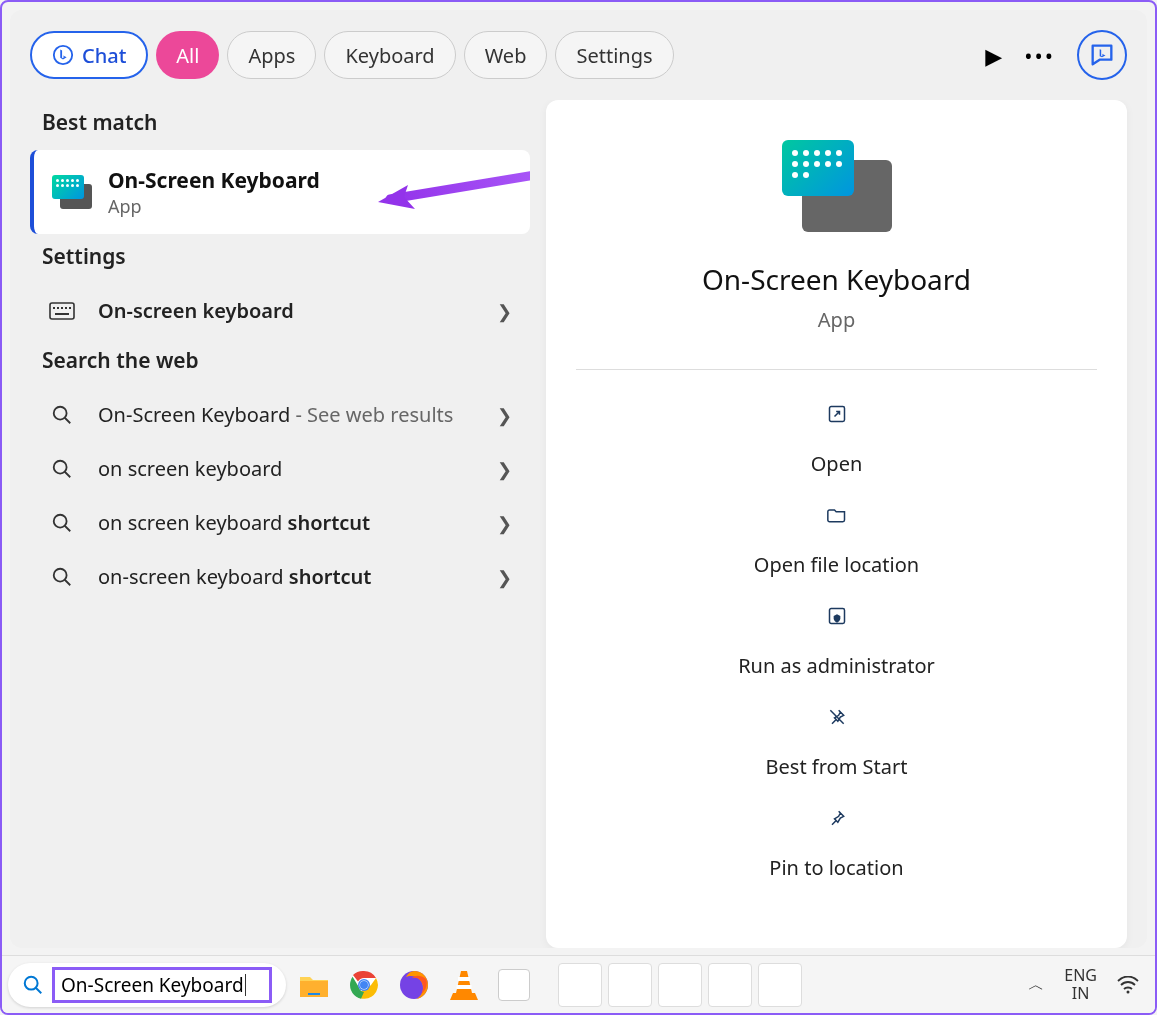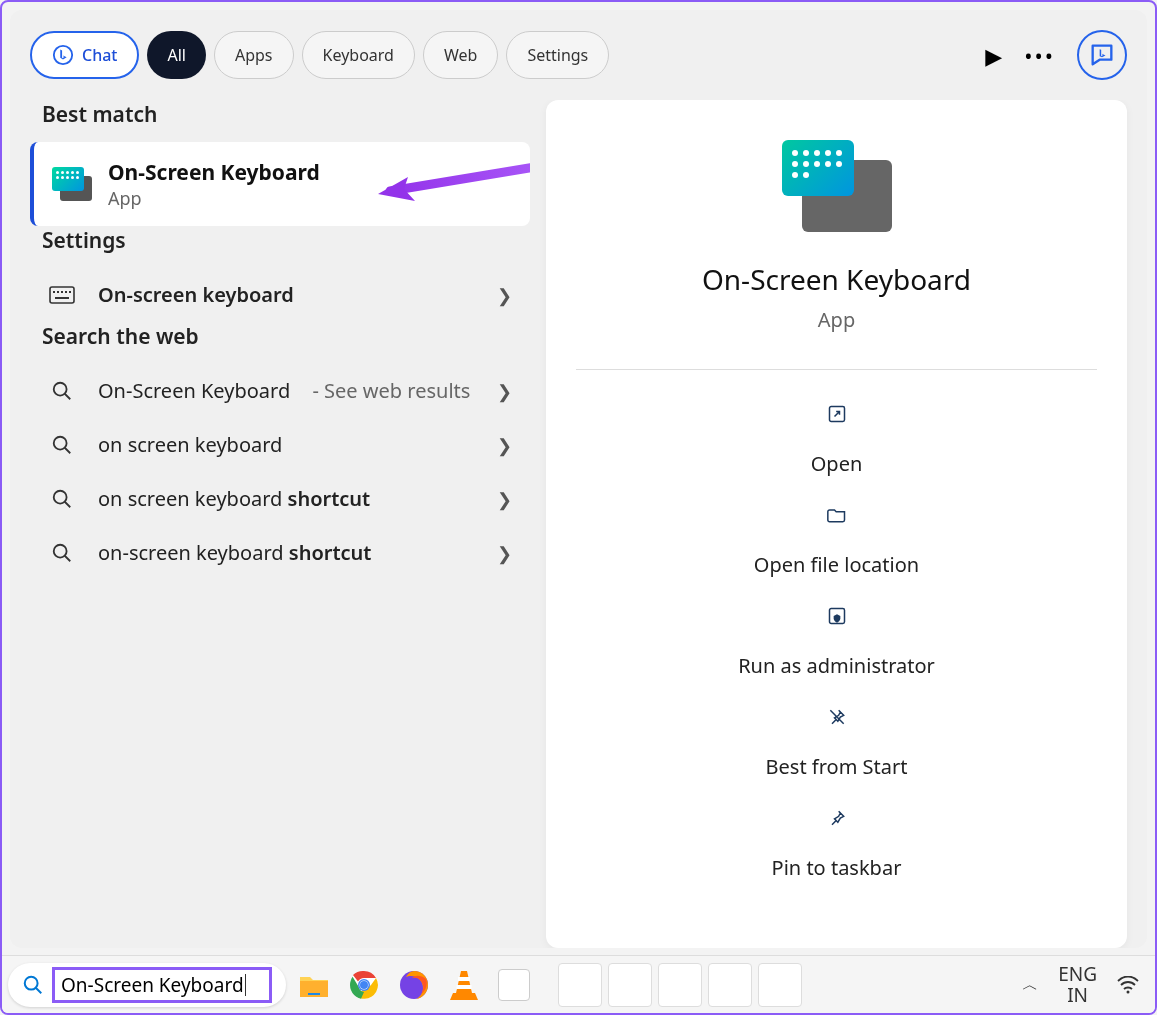--- a/index.html
+++ b/index.html
@@ -1,59 +1,59 @@
 <!DOCTYPE html>
 <html><head>
 <meta charset="utf-8">
 <style>
 * { margin:0; padding:0; box-sizing:border-box; font-family:'Segoe UI',system-ui,sans-serif; }
 body { width:1157px; height:1015px; background:#f3f3f3; position:relative; border:2px solid #8b5cf6; border-radius:8px; overflow:hidden; }
 .search-panel { position:absolute; top:8px; left:8px; right:8px; bottom:65px; background:#f0f0f0; border-radius:12px; padding:20px 10px 0 10px; display:flex; flex-direction:column; }
 .tabs { display:flex; gap:8px; align-items:center; padding:0 10px 20px 10px; }
-.pill { height:48px; padding:0 20px; border-radius:24px; display:flex; align-items:center; gap:8px; font-size:16px; color:#333; border:1px solid #ccc; background:#f5f5f5; cursor:pointer; }
+.pill { height:48px; padding:0 20px; border-radius:24px; display:flex; align-items:center; gap:8px; font-size:20px; color:#333; border:1px solid #ccc; background:#f5f5f5; cursor:pointer; }
 .pill.chat { border:2px solid #2563eb; color:#1d4ed8; font-weight:500; background:#fff;}
-.pill.all { background:#0f172a; color:#fff; border:none; }
+.pill.all { background:#ec4899; color:#fff; border:none; }
 .tabs-right { margin-left:auto; display:flex; align-items:center; gap:22px; }
 .arrow-more { font-size:22px; cursor:pointer; }
 .dots { font-size:22px; letter-spacing:2px; cursor:pointer; }
 .bing-circle { width:50px; height:50px; border:2px solid #2563eb; border-radius:50%; display:flex; align-items:center; justify-content:center; }
 .content { flex:1; display:flex; gap:16px; padding:0 10px; overflow:hidden; }
 .left { flex:0 0 500px; overflow-y:auto; }
 .right { flex:1; background:#fff; border-radius:12px; padding:40px 30px; box-shadow:0 2px 8px rgba(0,0,0,0.05); }
-.section-h { font-size:21px; font-weight:600; color:#222; margin:0 0 14px 12px; }
+.section-h { font-size:21px; font-weight:600; color:#222; margin:8px 0 14px 12px; }
 .best-match { background:#fff; border-radius:8px; border-left:4px solid #1d4ed8; padding:16px 18px; display:flex; align-items:center; gap:16px; position:relative; }
 .osk-icon { width:40px; height:34px; position:relative; }
 .osk-icon .back { position:absolute; right:0; bottom:0; width:32px; height:25px; background:#555; border-radius:3px; }
 .osk-icon .front { position:absolute; left:0; top:0; width:32px; height:24px; background:linear-gradient(135deg,#00d9a0,#0095e0); border-radius:3px; padding:4px; display:flex; flex-wrap:wrap; gap:2px; align-content:flex-start;}
 .osk-icon .front i{ width:3px; height:3px; background:#fff; border-radius:50%; display:block;}
 .bm-title { font-size:21px; font-weight:700; color:#111; }
 .bm-sub { font-size:18px; color:#666; }
 .arrow-annot { position:absolute; right:-10px; top:50%; transform:translateY(-50%); }
 .row { display:flex; align-items:center; gap:22px; padding:14px 18px; border-radius:8px; cursor:pointer; }
 .row-icon { width:28px; flex-shrink:0; display:flex; justify-content:center; color:#333;}
 .row-label { flex:1; font-size:20px; color:#222; line-height:1.3;}
-.row-label .hint { color:#666; font-weight:400;padding-left:17px;}
+.row-label .hint { color:#666; font-weight:400;}
 .row-label b { font-weight:600; }
 .chev { color:#555; font-size:18px; }
 .detail-icon { width:110px; height:92px; margin:0 auto 28px; position:relative; }
 .detail-icon .back { position:absolute; right:0; bottom:0; width:90px; height:72px; background:#666; border-radius:6px; }
 .detail-icon .front { position:absolute; left:0; top:0; width:72px; height:56px; background:linear-gradient(135deg,#00c8a0,#0095e0); border-radius:6px; padding:10px 10px; display:flex; flex-wrap:wrap; gap:5px; align-content:flex-start;}
 .detail-icon .front i{ width:6px; height:6px; background:#fff; border-radius:50%; display:block;}
 .detail-title { font-size:28px; font-weight:400; text-align:center; color:#111; }
 .detail-sub { font-size:20px; text-align:center; color:#666; margin-top:8px;}
 .divider { border:none; border-top:1px solid #ddd; margin:36px 0 20px;}
 .action { display:flex; align-items:center; gap:26px; padding:14px 12px; font-size:20px; color:#222; cursor:pointer; border-radius:6px;flex-direction:column;}
 .action-icon { color:#1d3a5f; width:22px; display:flex; justify-content:center; }
 .taskbar { position:absolute; left:0; right:0; bottom:0; height:58px; background:#f5f5f5; display:flex; align-items:center; padding:0 6px; gap:6px; border-top:1px solid #ddd;}
 .tb-search { height:44px; border-radius:22px; background:#fff; display:flex; align-items:center; padding:0 14px; gap:8px; box-shadow:0 1px 3px rgba(0,0,0,0.15); }
 .tb-search-box { border:3px solid #8b5cf6; height:36px; display:flex; align-items:center; padding:0 6px; min-width:220px; font-size:19px;}
 .tb-icon { width:44px; height:44px; display:flex; align-items:center; justify-content:center; border-radius:6px; cursor:pointer;}
 .tb-app { width:44px; height:44px; background:#fff; border:1px solid #ddd; border-radius:4px; cursor:pointer;}
 .tb-right { margin-left:auto; display:flex; align-items:center; gap:20px; font-size:15px; color:#333; padding-right:10px;}
-.lang { text-align:center; line-height:1.1; font-size:19px;}
+.lang { text-align:center; line-height:1.1; font-size:16px;}
 svg { display:block; }
 </style>
 </head>
 <body>
 
 <div class="search-panel">
   <div class="tabs">
     <div class="pill chat">
       <svg width="22" height="22" viewBox="0 0 24 24">
           <circle cx="12" cy="12" r="10" fill="none" stroke="#2563eb" stroke-width="2"></circle>
@@ -237,21 +237,21 @@
             </svg>
           </span>
         <span>Best from Start</span>
       </div>
       <div class="action">
         <span class="action-icon">
             <svg width="20" height="20" viewBox="0 0 24 24">
               <path d="M14 4l6 6-4 2-3 5-2-2-5 5 5-5-2-2 5-3 2-4z" fill="none" stroke="#1d3a5f" stroke-width="1.8"></path>
             </svg>
           </span>
-        <span>Pin to taskbar</span>
+        <span>Pin to location</span>
       </div>
     </div>
   </div>
 </div>
 
 <div class="taskbar">
   <div class="tb-search">
     <svg width="22" height="22" viewBox="0 0 24 24">
         <circle cx="10" cy="10" r="7" fill="none" stroke="#0078d4" stroke-width="2.2"></circle>
         <line x1="15" y1="15" x2="21" y2="21" stroke="#0078d4" stroke-width="2.2"></line>

